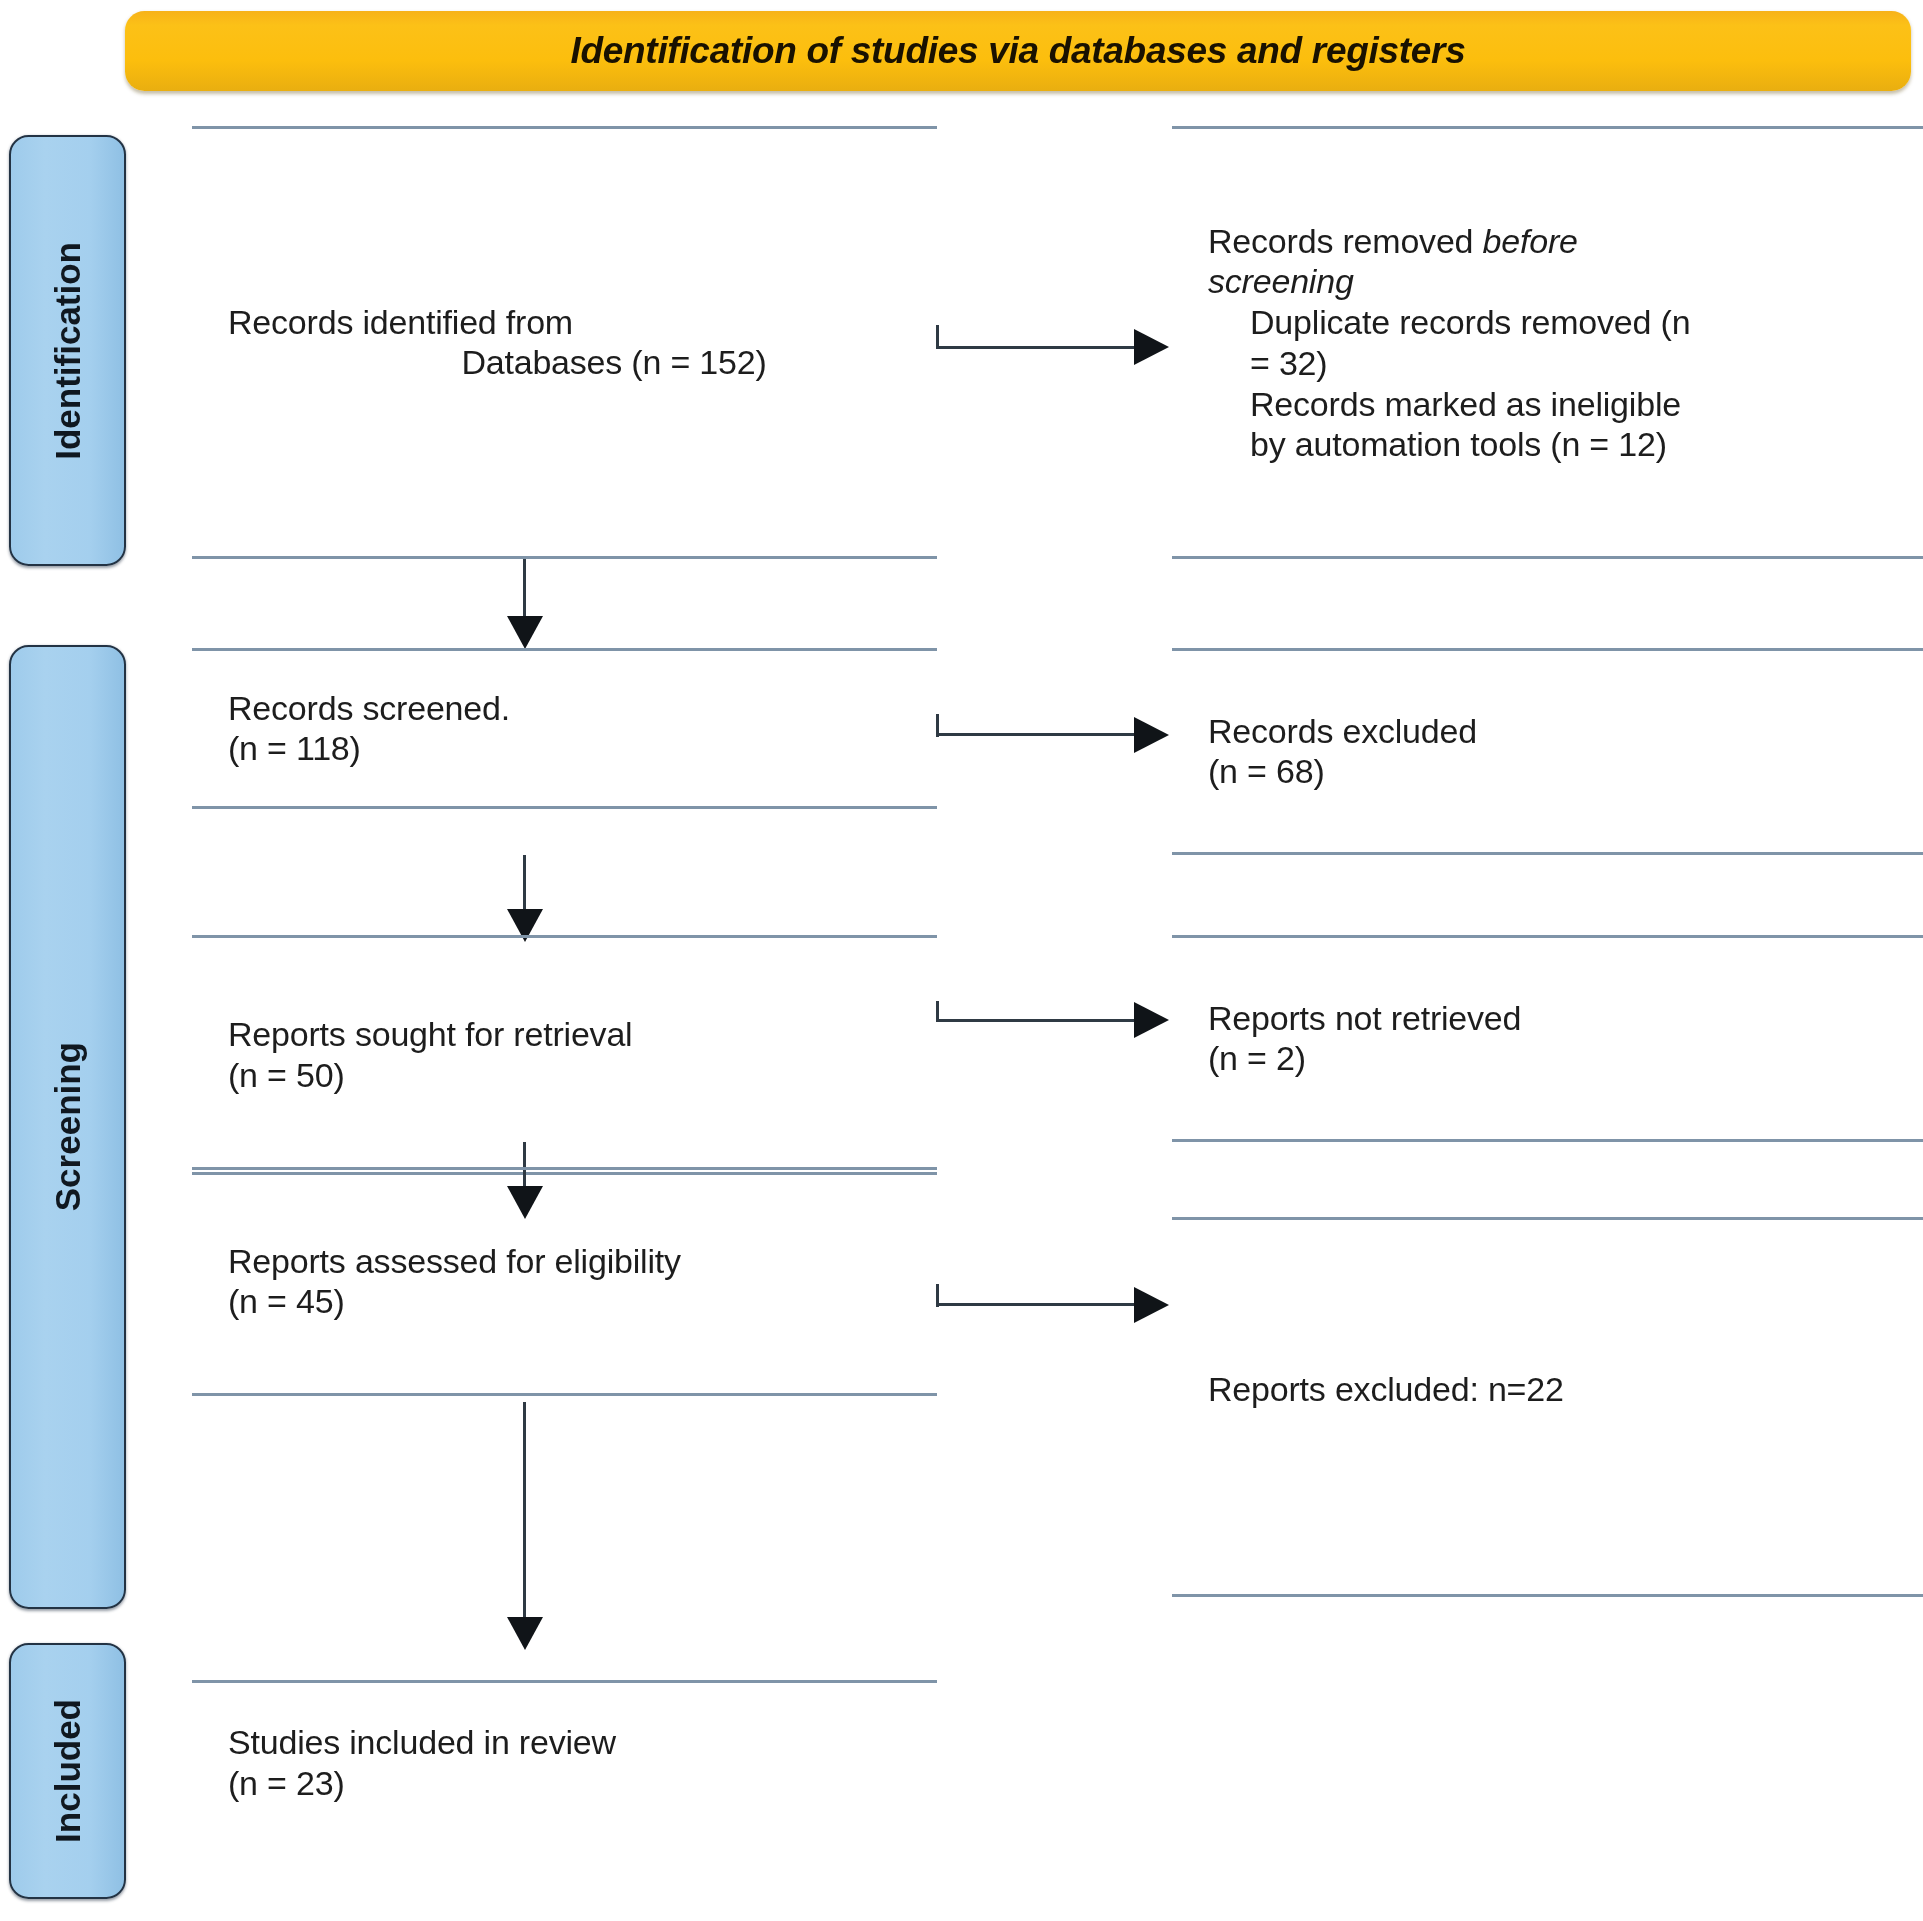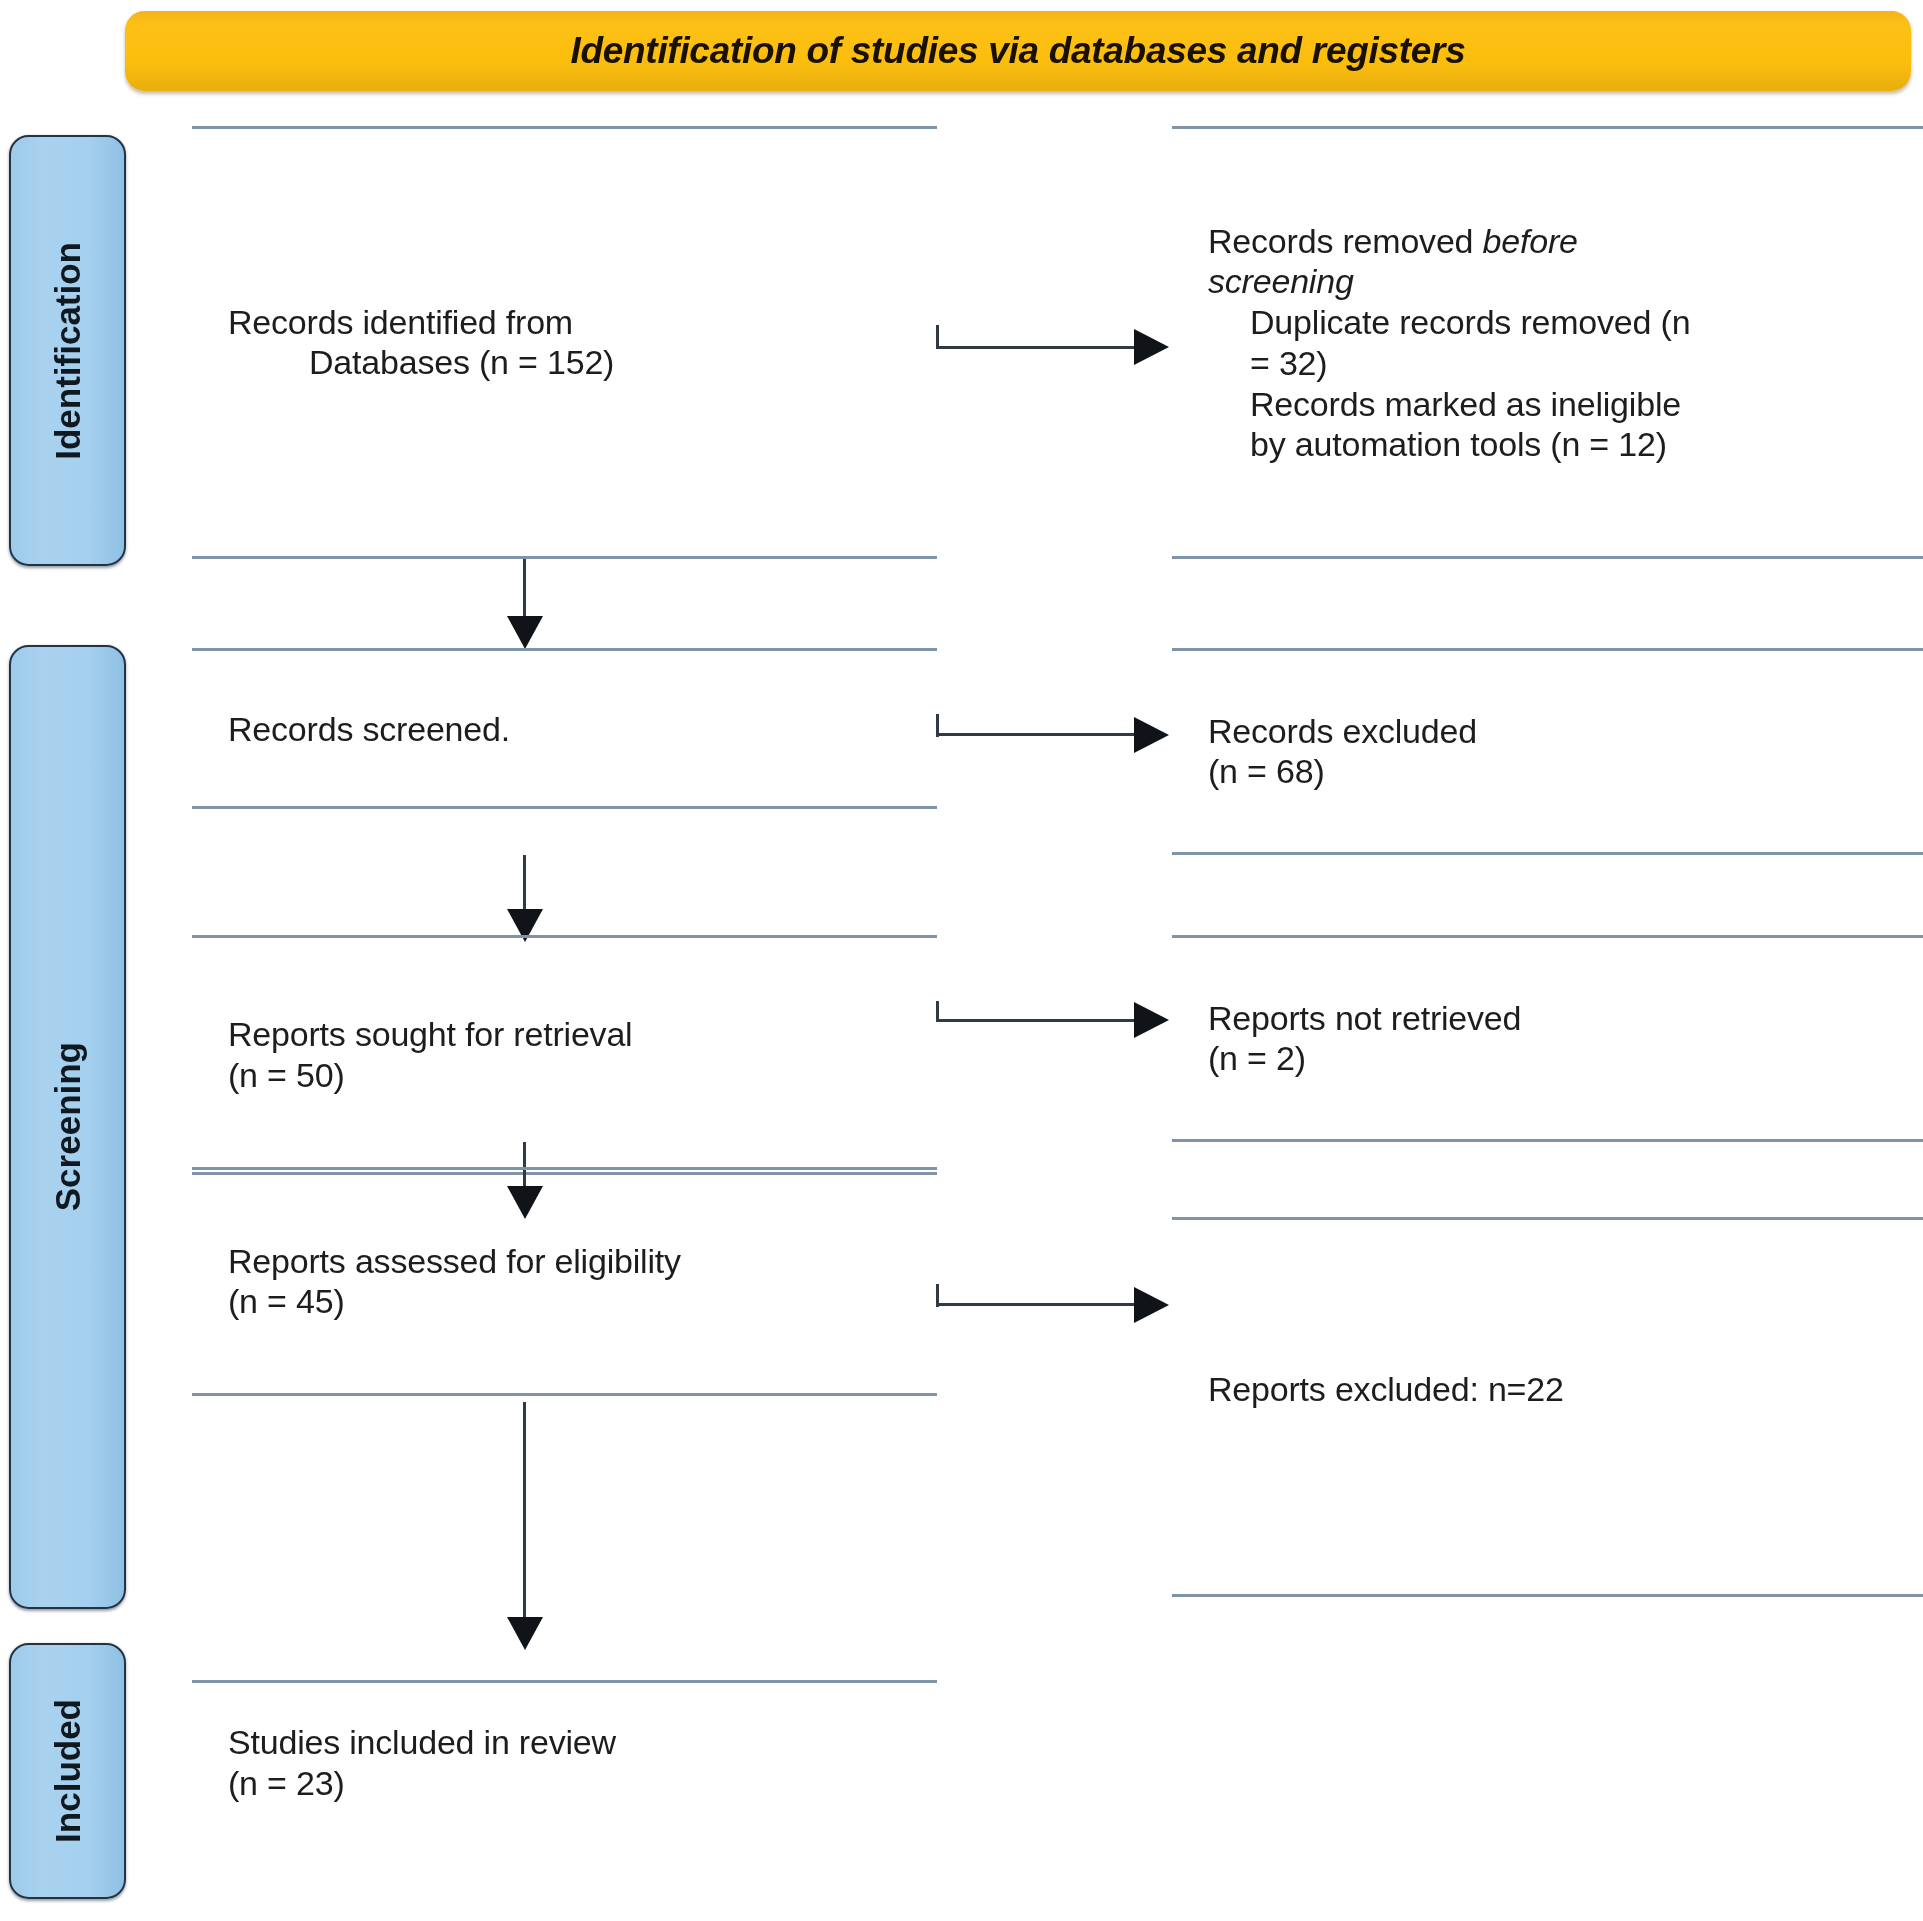--- a/index.html
+++ b/index.html
@@ -103,21 +103,21 @@
   #box-notretrieved { left: 1172px; top: 935px; width: 759px; height: 207px; }
   #box-repexcluded  { left: 1172px; top: 1217px; width: 759px; height: 380px; }
 
   
   .tx-mid { top: 50%; transform: translateY(-50%); }
   .tx-top { top: 39px; }
 
   
   #box-identified .bodytext { text-align: left; }
   .center-line { display: block; }
-  .indent-line { display: block; padding-left: 81px; }
+  .indent-line { display: block; padding-left: 81px; text-align: center; }
 
   
   .vline {
     position: absolute;
     width: 3px;
     background: #2f3a44;
   }
   .vhead {
     position: absolute;
     width: 0; height: 0;
@@ -183,20 +183,21 @@
   <div class="hstub" style="left:936px; top:325px; height:24px;"></div>
   <div class="hline" style="left:936px; top:346px; width:200px;"></div>
   <div class="hhead" style="left:1134px; top:329px;"></div>
 
   <div class="vline" style="left:523px; top:559px; height:71px;"></div>
   <div class="vhead" style="left:507px; top:616px;"></div>
 
   <div class="flowbox" id="box-screened">
     <div class="bodytext tx-mid">
       <span class="center-line">Records screened.</span>
+      <span class="center-line">(n = 118)</span>
     </div>
   </div>
 
   <div class="flowbox" id="box-excluded">
     <div class="bodytext tx-mid">
       <span class="center-line">Records excluded</span>
       <span class="center-line">(n = 68)</span>
     </div>
   </div>
 

